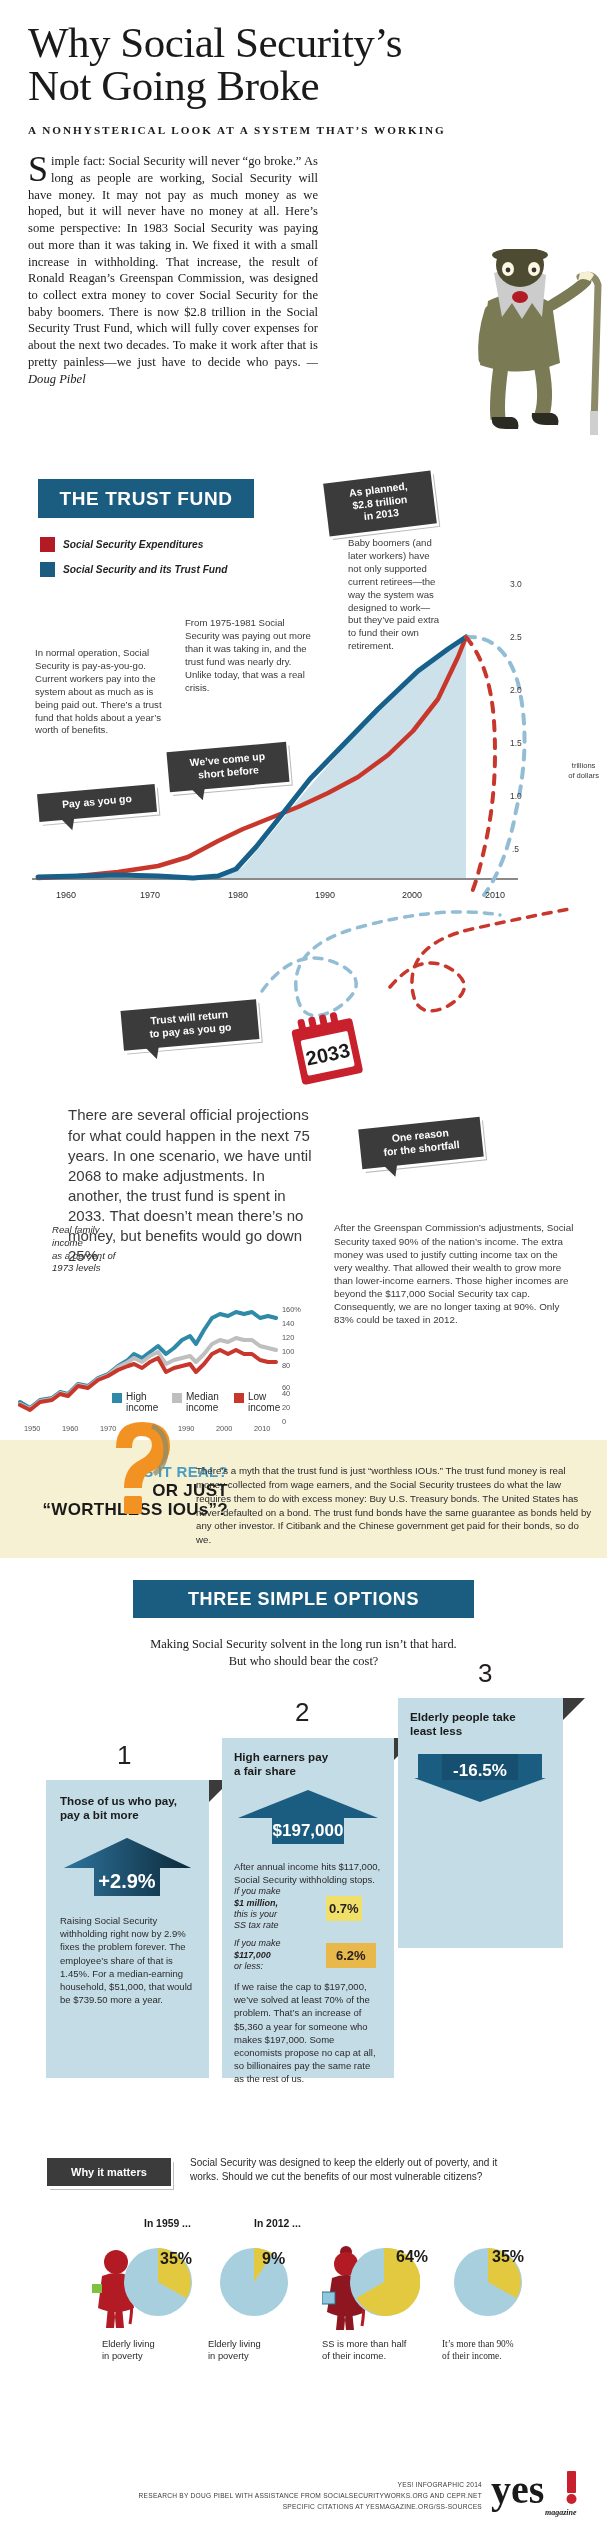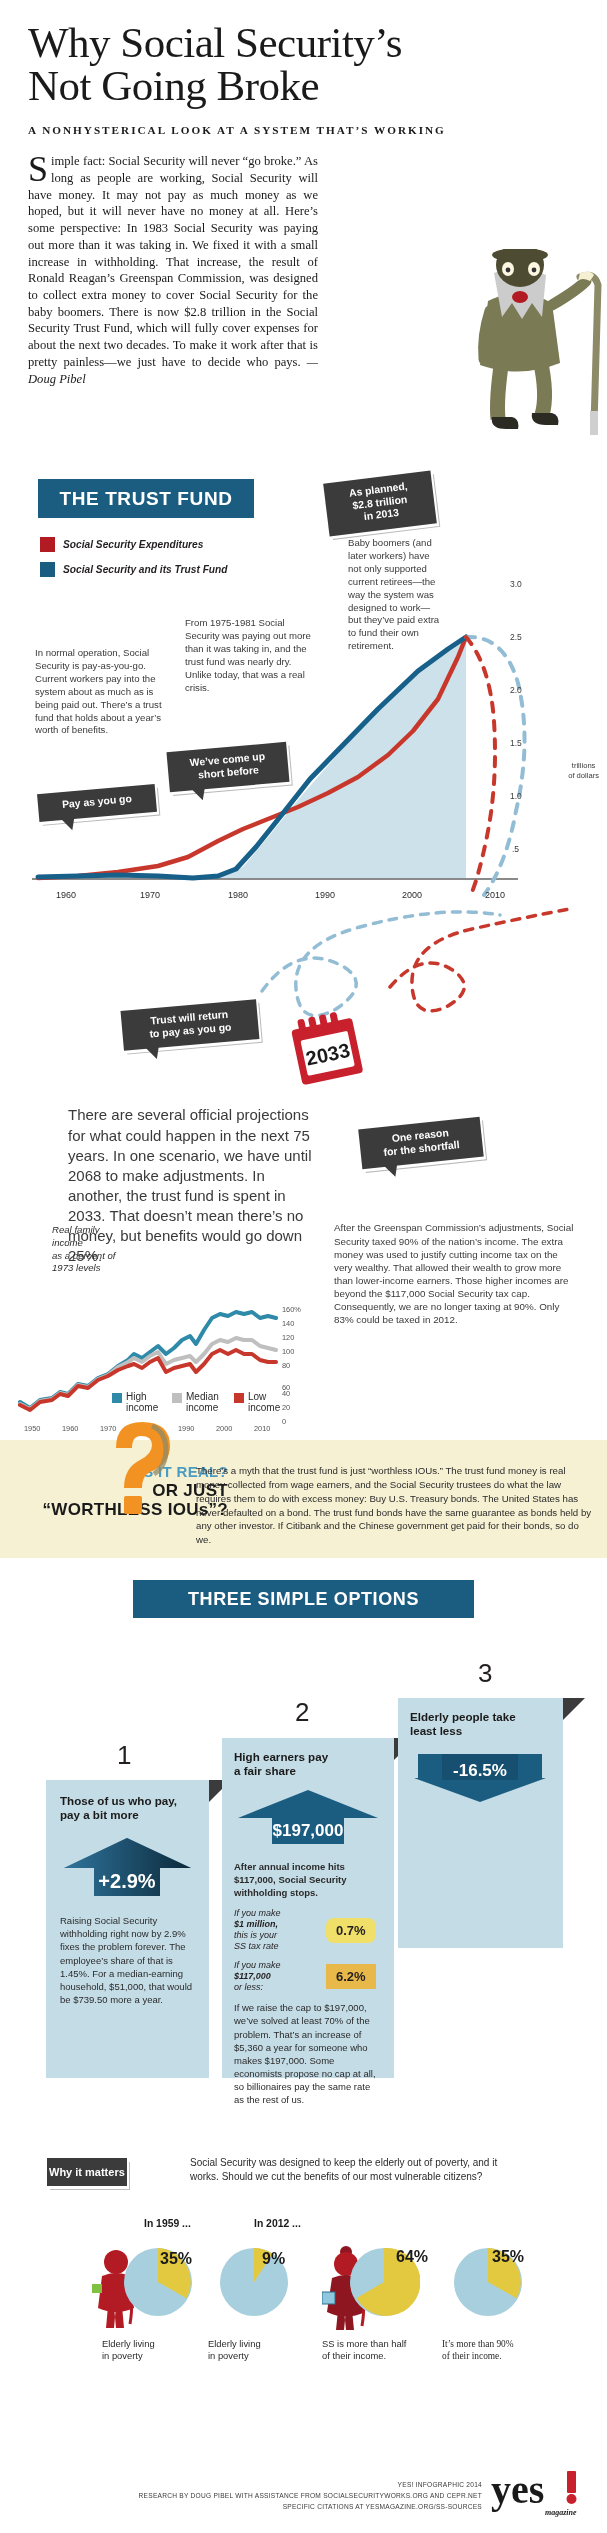--- a/index.html
+++ b/index.html
@@ -103,21 +103,21 @@
   .optnum { position:absolute; font-size:26px; font-weight:400; color:#231f20;
             font-family:"Liberation Sans", sans-serif; }
   .opt-title { font-weight:bold; font-size:11.6px; line-height:1.2; color:#1a1a1a; }
   .opt-body { font-size:9.5px; line-height:1.38; color:#2b2b2b; }
   .fold { position:absolute; width:0; height:0; }
 
   
   #why { position:relative; margin-top:10px; height:240px; }
   #why-tab {
     position:absolute; left:47px; top:8px; background:#3b3b3b; color:#fff;
-    font-weight:bold; font-size:11px; padding:8px 2px;
+    font-weight:bold; font-size:11px; padding:8px 24px;
     box-shadow:2px 3px 0 #fff, 3px 4px 0 rgba(0,0,0,0.25);
   }
   #why-body { position:absolute; left:190px; top:6px; width:310px;
               font-size:10px; line-height:1.4; color:#2b2b2b; }
   .pieblock { position:absolute; }
   .pie-pct { position:absolute; font-weight:bold; font-size:16px; color:#1a1a1a; }
   .pie-cap { position:absolute; font-size:9.4px; line-height:1.28; color:#2b2b2b; }
   .yearlab { position:absolute; font-weight:bold; font-size:10.4px; color:#1a1a1a;margin-left:36px; }
 
   
@@ -345,20 +345,22 @@
     <path d="M16,30 Q16,4 42,4 Q70,4 70,28 Q70,46 50,54 Q42,58 42,70 L24,70 Q24,50 40,42 Q52,36 52,27
              Q52,18 41,18 Q32,18 32,30 Z" fill="#f29222"></path>
     <rect x="24" y="78" width="18" height="18" rx="2" fill="#f29222"></rect>
     <path d="M52,8 q14 6 14 24 q0 16 -12 24" stroke="#8d8a68" stroke-width="5" fill="none" opacity="0.75"></path>
   </svg>
   <div id="iou-body">There’s a myth that the trust fund is just “worthless IOUs.” The trust fund money is real money collected from wage earners, and the Social Security trustees do what the law requires them to do with excess money: Buy U.S. Treasury bonds. The United States has never defaulted on a bond. The trust fund bonds have the same guarantee as bonds held by any other investor. If Citibank and the Chinese government get paid for their bonds, so do we.</div>
 </section>
 
 <section id="three">
   <div id="three-head" class="blue-head">THREE SIMPLE OPTIONS</div>
+  <div id="three-sub" style="white-space:pre-line;">Making Social Security solvent in the long run isn’t that hard.
+But who should bear the cost?</div>
 
   <div class="optnum" style="left:117px; top:160px;">1</div>
   <div class="optcard" style="left:46px; top:200px; width:163px; height:298px; padding:14px 14px;">
     <div class="opt-title" style="white-space:pre-line;">Those of us who pay,
 pay a bit more</div>
     <svg style="margin:12px 0 10px 0;" width="135" height="66" viewBox="0 0 135 66">
       <path d="M4,34 L67,4 L131,34 L100,34 L100,62 L34,62 L34,34 Z" fill="#1b5c81"></path>
       <path d="M4,34 L67,4 L131,34 L100,34 L100,62 L34,62 L34,34 Z" fill="url(#g1)" opacity="0.55"></path>
       <defs>
           <linearGradient id="g1" x1="0" y1="0" x2="1" y2="0">
@@ -373,30 +375,30 @@
   <div class="fold" style="left:209px; top:200px; border-top:22px solid #3b3b3b; border-right:22px solid transparent;"></div>
 
   <div class="optnum" style="left:295px; top:117px;">2</div>
   <div class="optcard" style="left:222px; top:158px; width:172px; height:340px; padding:12px 12px;">
     <div class="opt-title" style="white-space:pre-line;">High earners pay
 a fair share</div>
     <svg style="margin:8px 0 8px 0;" width="148" height="62" viewBox="0 0 148 62">
       <path d="M4,32 L74,4 L144,32 L110,32 L110,58 L38,58 L38,32 Z" fill="#1b5c81"></path>
       <text x="74" y="50" font-family="Liberation Sans, sans-serif" font-size="17" font-weight="bold" fill="#ffffff" text-anchor="middle">$197,000</text>
     </svg>
-    <div class="opt-body" style="margin-bottom:8px;font-weight:bold;">After annual income hits $117,000, Social Security withholding stops.</div>
+    <div class="opt-body" style="">After annual income hits $117,000, Social Security withholding stops.</div>
 
     <div style="display:flex; align-items:center; gap:6px; margin-bottom:7px;">
       <div style="font-size:9px; line-height:1.25; font-style:italic; width:86px;">
         <span>If you make</span><br>
         <b>$1 million,</b><br>
         <span>this is your</span><br>
         <span>SS tax rate</span>
       </div>
-      <div style="background:#f0e06a; font-weight:bold; font-size:13px; padding:5px 10px;border-radius:8px;">0.7%</div>
+      <div style="background:#f0e06a; font-weight:bold; font-size:13px; padding:5px 3px;">0.7%</div>
     </div>
 
     <div style="display:flex; align-items:center; gap:6px; margin-bottom:8px;">
       <div style="font-size:9px; line-height:1.25; font-style:italic; width:86px;">
         <span>If you make</span><br>
         <b>$117,000</b><br>
         <span>or less:</span>
       </div>
       <div style="background:#e8b84b; font-weight:bold; font-size:13px; padding:5px 10px;">6.2%</div>
     </div>

